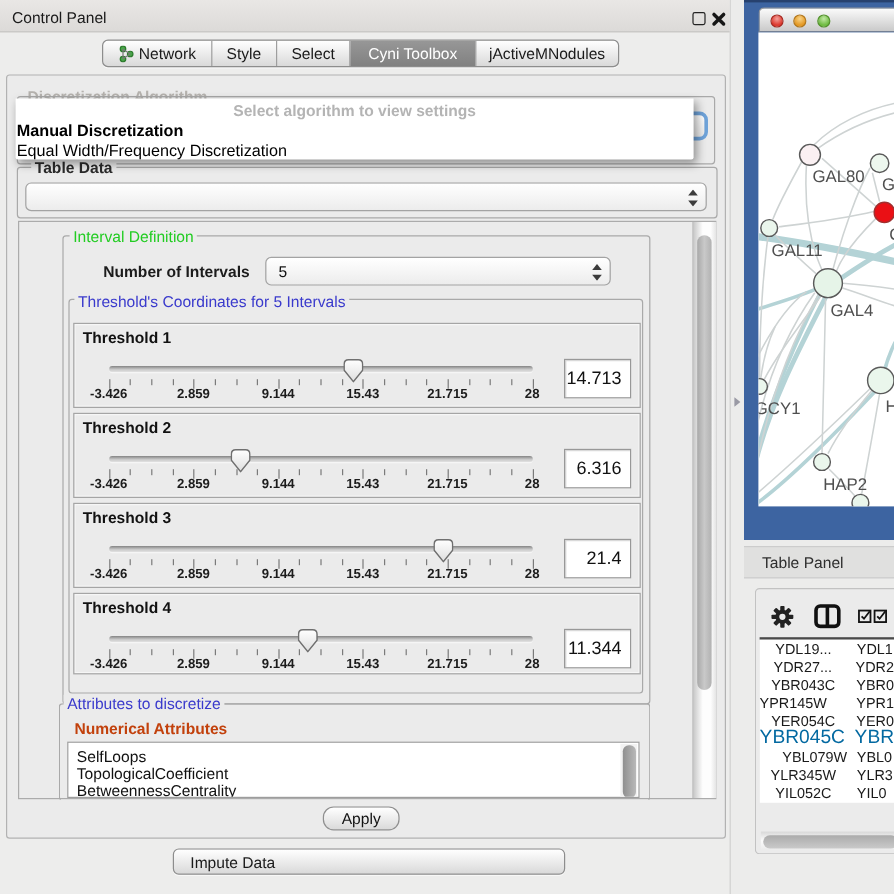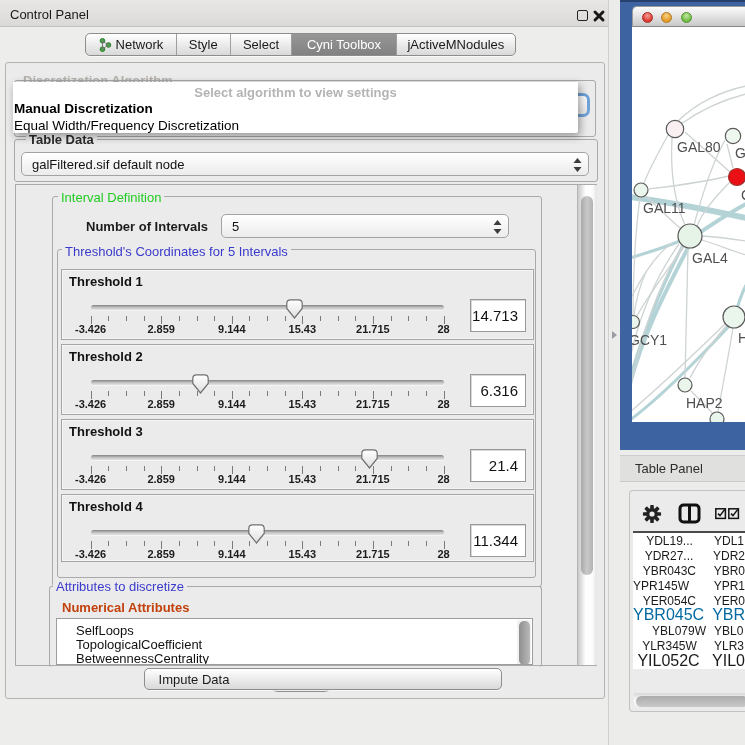--- a/index.html
+++ b/index.html
@@ -44,21 +44,20 @@
 <div class="sel" style="width:106px">Cyni Toolbox</div>
 <div style="width:121px">jActiveMNodules</div>
 </div>
 <div class="a" style="left:5px;top:62px;width:600px;height:637px;background:#ebebeb;border:1px solid #b2b2b2;border-radius:3px;box-sizing:border-box"></div>
 <div class="a bld" style="left:23px;top:73px;font-size:13px;color:#b5b2ae">Discretization Algorithm</div>
 <div class="a" style="left:14px;top:80px;width:580px;height:55px;border:1px solid #a9a9a9;border-radius:3px"></div>
 <div class="a" style="left:560px;top:93px;width:30px;height:24px;border:3px solid #6fa3d9;border-radius:7px;background:linear-gradient(#fff,#e8e8e8);box-sizing:border-box"></div>
 <div class="grp" style="left:14px;top:139px;width:584px;height:43px"></div>
 <div class="gt bld" style="left:26px;top:132px;color:#2b2b2b">Table Data</div>
 <div class="combo" style="left:21px;top:152px;width:568px;height:24px">
-    <span class="tx" style="line-height:24px">galFiltered.sif default node</span>
     <svg width="9" height="14" style="position:absolute;right:6px;top:5px">
       <path d="M4.5 0 L8.5 5 L0.5 5 Z" fill="#3c3c3c"></path>
       <path d="M4.5 14 L8.5 9 L0.5 9 Z" fill="#3c3c3c"></path>
     </svg>
   </div>
 <div class="a" style="left:15px;top:184px;width:582px;height:482px;border:1px solid #ababab;background:#ebebeb;box-sizing:border-box"></div>
 <div class="a" style="left:577px;top:185px;width:19px;height:480px;background:linear-gradient(90deg,#c9c9c9,#fdfdfd 40%,#fdfdfd 75%,#e3e3e3);border-left:1px solid #b5b5b5"></div>
 <div class="a" style="left:581px;top:196px;width:12px;height:379px;background:linear-gradient(90deg,#a8a8a8,#c9c9c9 50%,#b2b2b2);border-radius:6px"></div>
 <div class="grp" style="left:52px;top:196px;width:490px;height:391px"></div>
 <div class="gt" style="left:58px;top:190px;color:#22cc22">Interval Definition</div>
@@ -229,26 +228,26 @@
         <stop offset="1" stop-color="#dedede"></stop>
       </linearGradient>
     </defs>
     <path d="M4.5 0.8 L12.5 0.8 Q16.2 0.8 16.2 4.5 L16.2 9.5 L8.5 19 L0.8 9.5 L0.8 4.5 Q0.8 0.8 4.5 0.8 Z" fill="url(#tg4)" stroke="#6f6f6f" stroke-width="1.2"></path>
   </svg>
 <div class="vbox" style="left:470px;top:524px;width:56px;height:33px;line-height:31px;padding-right:7px">11.344</div>
 <div class="grp" style="left:49px;top:586px;width:493px;height:81px;border-bottom:none"></div>
 <div class="gt" style="left:53px;top:579px;color:#3a3acc">Attributes to discretize</div>
 <div class="a bld" style="left:62px;top:600px;font-size:13px;color:#c2410c">Numerical Attributes</div>
 <div class="a" style="left:56px;top:618px;width:477px;height:47px;background:#fff;border:1px solid #9d9d9d;box-sizing:border-box;overflow:hidden">
-    <div style="font-size:13px;color:#111;padding-left:19px;line-height:14px;padding-top:5px">SelfLoops<br>TopologicalCoefficient<br>BetweennessCentrality</div>
+    <div style="font-size:13px;color:#111;padding-left:7px;line-height:14px;padding-top:5px">SelfLoops<br>TopologicalCoefficient<br>BetweennessCentrality</div>
     <div style="position:absolute;right:1px;top:1px;width:14px;height:45px;background:#f2f2f2"></div>
     <div style="position:absolute;right:2px;top:2px;width:11px;height:44px;background:linear-gradient(90deg,#8f8f8f,#b9b9b9);border-radius:5px"></div>
   </div>
 <div class="a" style="left:269px;top:672px;width:64px;height:20px;border:1px solid #8f8f8f;border-radius:9px;background:linear-gradient(#ffffff,#dadada);font-size:13px;text-align:center;line-height:19px;color:#111;box-sizing:border-box">Apply</div>
-<div class="seg" style="left:144px;top:668px;width:358px;height:22px;box-sizing:border-box">
+<div class="seg" style="left:144px;top:707px;width:327px;height:22px;box-sizing:border-box">
 <div style="width:98px">Impute Data</div>
 </div>
 <div class="a" style="left:13px;top:82px;width:565px;height:51px;background:#fff;box-shadow:2px 3px 8px rgba(0,0,0,0.38);border-radius:0 0 2px 2px"></div>
 <div class="a bld" style="left:13px;top:85px;width:565px;text-align:center;font-size:13px;color:#b4b4b4">Select algorithm to view settings</div>
 <div class="a bld" style="left:14px;top:101px;font-size:13.5px;color:#000">Manual Discretization</div>
 <div class="a" style="left:14px;top:118px;font-size:13.5px;color:#000">Equal Width/Frequency Discretization</div>
 <div class="a" style="left:620px;top:0;width:125px;height:450px;background:#3d64a1"></div>
 <div class="a" style="left:620px;top:0;width:125px;height:1.5px;background:#27416e"></div>
 <div class="a" style="left:632px;top:6px;width:113px;height:21px;border-radius:5px 0 0 0;background:linear-gradient(#fbfbfb,#c9c9c9);border-top:1px solid #9a9a9a;border-left:1px solid #9a9a9a;border-bottom:1px solid #888;box-sizing:border-box"></div>
 <div class="a" style="left:642.0px;top:11.5px;width:11px;height:11px;border-radius:50%;background:radial-gradient(circle at 50% 30%,#f4a09a,#dd3c32 65%);border:1px solid #a82a22;box-sizing:border-box"></div>
@@ -361,19 +360,19 @@
         <div style="flex:1;padding-left:8px">YBR0</div>
       </div>
 <div style="display:flex;height:15.1px;font-size:12px;color:#1a1a1a;align-items:center">
         <div style="width:73px;text-align:right">YBL079W</div>
         <div style="flex:1;padding-left:8px">YBL0</div>
       </div>
 <div style="display:flex;height:15.1px;font-size:12px;color:#1a1a1a;align-items:center">
         <div style="width:73px;text-align:center">YLR345W</div>
         <div style="flex:1;padding-left:8px">YLR3</div>
       </div>
-<div style="display:flex;height:15.1px;font-size:16px;color:#1a1a1a;align-items:center">
+<div style="display:flex;height:15.1px;font-size:12px;color:#1a1a1a;align-items:center">
         <div style="width:73px;text-align:center">YIL052C</div>
         <div style="flex:1;padding-left:8px">YIL0</div>
       </div>
 </div>
   </div>
 <div class="a" style="left:634px;top:693px;width:111px;height:15px;background:linear-gradient(#d8d8d8,#fbfbfb 50%,#ececec)"></div>
 <div class="a" style="left:636px;top:696px;width:112px;height:11px;background:linear-gradient(#ababab,#c9c9c9);border-radius:5.5px"></div>
 </body></html>

